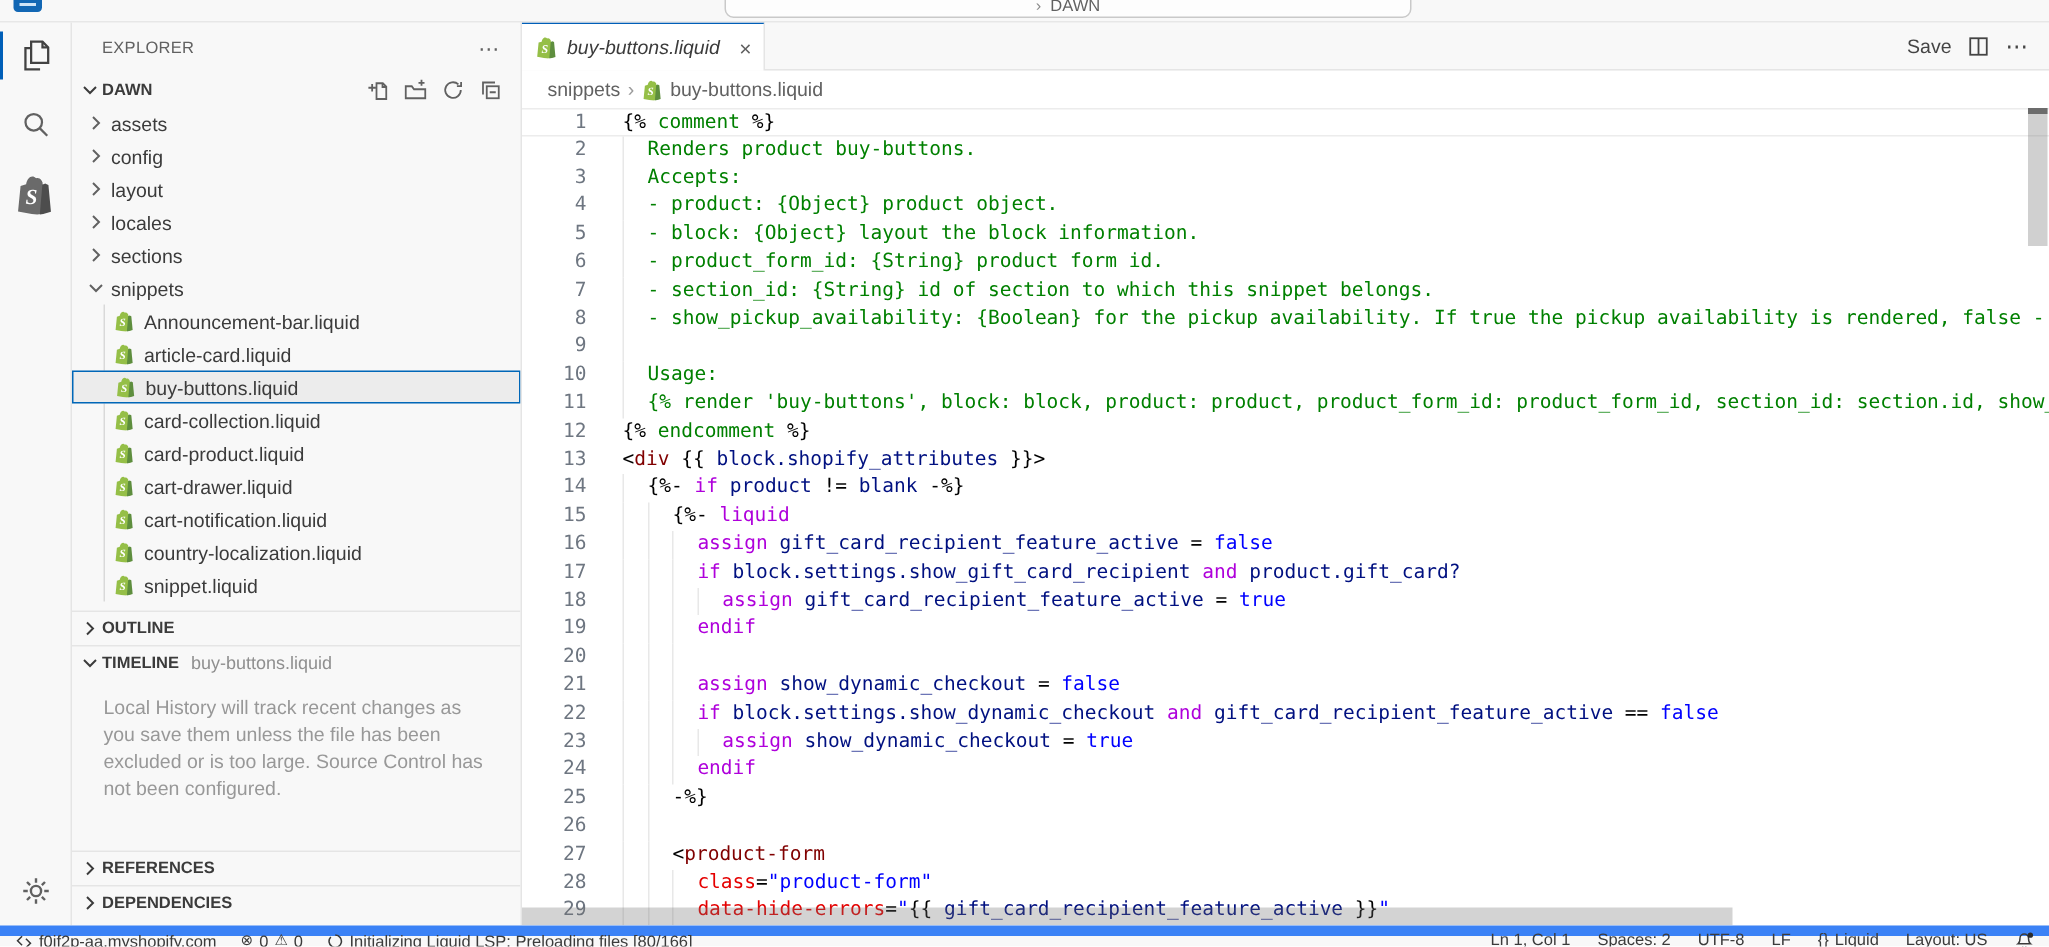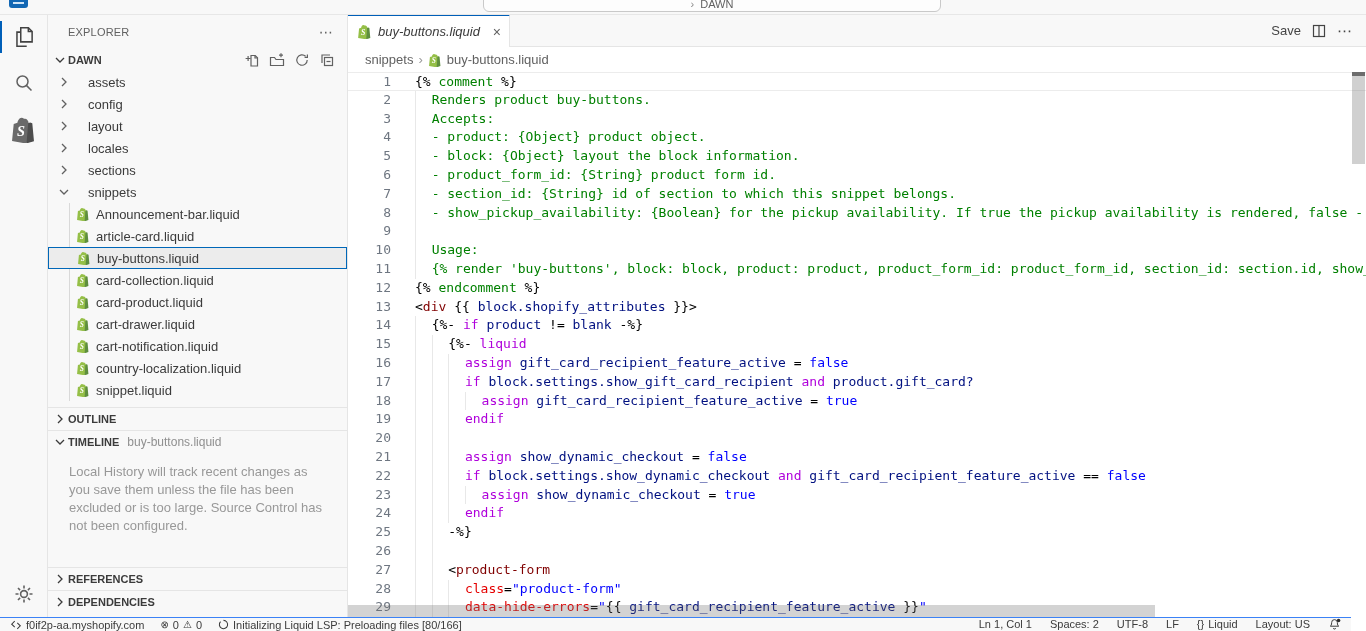--- a/index.html
+++ b/index.html
@@ -25,21 +25,21 @@
   .sidebar{position:absolute;top:14px;left:48px;width:299px;bottom:14px;background:#f8f8f8;
            border-right:1px solid #e5e5e5;font-size:13px;display:flex;flex-direction:column;overflow:hidden;z-index:2}
   .sb-header{height:35px;flex:none;display:flex;align-items:center;padding:0 14px 0 20px;font-size:11px;color:#616161;letter-spacing:.2px}
   .sb-header .more{margin-left:auto;font-size:14px;color:#616161;cursor:pointer}
   .ws-row{height:22px;flex:none;display:flex;align-items:center;font-weight:700;font-size:11px;padding-left:4px;cursor:pointer}
   .ws-actions{margin-left:auto;display:flex;align-items:center;gap:9px;padding-right:12px}
   .ws-actions span{cursor:pointer}
   .tree{flex:none}
   .trow{height:22px;display:flex;align-items:center;cursor:pointer;position:relative;box-sizing:border-box}
   .trow .chev{flex:none;width:16px;margin-left:8px}
-  .trow .lbl{margin-left:16px;white-space:nowrap}
+  .trow .lbl{margin-left:2px;white-space:nowrap}
   .filewrap{position:relative}
   .filewrap::before{content:"";position:absolute;left:21px;top:0;bottom:0;width:1px;background:#d9d9d9}
   .frow{height:22px;display:flex;align-items:center;padding-left:28px;cursor:pointer;box-sizing:border-box;position:relative}
   .frow .ficon{flex:none;margin-right:6px}
   .frow.selected{background:#ececec;border:1px solid #0067b8}
   .frow .lbl{white-space:nowrap}
   .sect{height:22px;flex:none;border-top:1px solid #e5e5e5;display:flex;align-items:center;font-weight:700;font-size:11px;cursor:pointer}
   .sect .chev{width:16px;margin-left:4px}
   .sect .sub{font-weight:400;color:#8f8f8f;font-size:12px;margin-left:8px}
   .tl-msg{flex:none;padding:10px 24px 0 21px;color:#989898;font-size:13px;line-height:18px}
@@ -64,21 +64,21 @@
   .line.current{border-top:1px solid #ececec;border-bottom:1px solid #ececec;box-sizing:border-box}
   .ln{flex:none;width:44px;text-align:right;color:#6e7681;user-select:none}
   .lc{margin-left:24px;white-space:pre}
   .g{display:inline-block;width:2ch;border-left:1px solid #e8e8e8;height:18.8px;vertical-align:top}
   .tk-c{color:#008000}.tk-k{color:#af00db}.tk-v{color:#001080}.tk-b{color:#0000ff}
   .tk-d{color:#000000}.tk-t{color:#800000}.tk-a{color:#e50000}.tk-s{color:#0000ff}
   .vscroll{position:absolute;right:1px;top:58px;width:13px;height:92px;background:rgba(110,110,110,.32);cursor:pointer}
   .ruler-mark{position:absolute;right:1px;top:58px;width:13px;height:4px;background:#6c6c6c}
   .hscroll{position:absolute;left:0;bottom:0;width:808px;height:12px;background:rgba(110,110,110,.30);cursor:pointer}
   
-  .statusbar{position:absolute;left:0;right:15px;bottom:0;height:14px;background:#f8f8f8;border-top:1px solid #3b82f6;
+  .statusbar{position:absolute;left:0;right:0;bottom:0;height:14px;background:#f8f8f8;border-top:7px solid #3b82f6;
              display:flex;align-items:center;font-size:11px;color:#3b3b3b;padding:0 10px;box-sizing:border-box;z-index:8}
   .sb-item{display:flex;align-items:center;gap:4px;margin-right:16px;cursor:pointer;white-space:nowrap}
   .sb-right{margin-left:auto;display:flex;align-items:flex-start}
   .sb-right .sb-item{margin-right:0;margin-left:18px}
   .glyph{font-size:10px;line-height:1}
 </style>
 </head>
 <body>
 
 <div class="titlebar">

